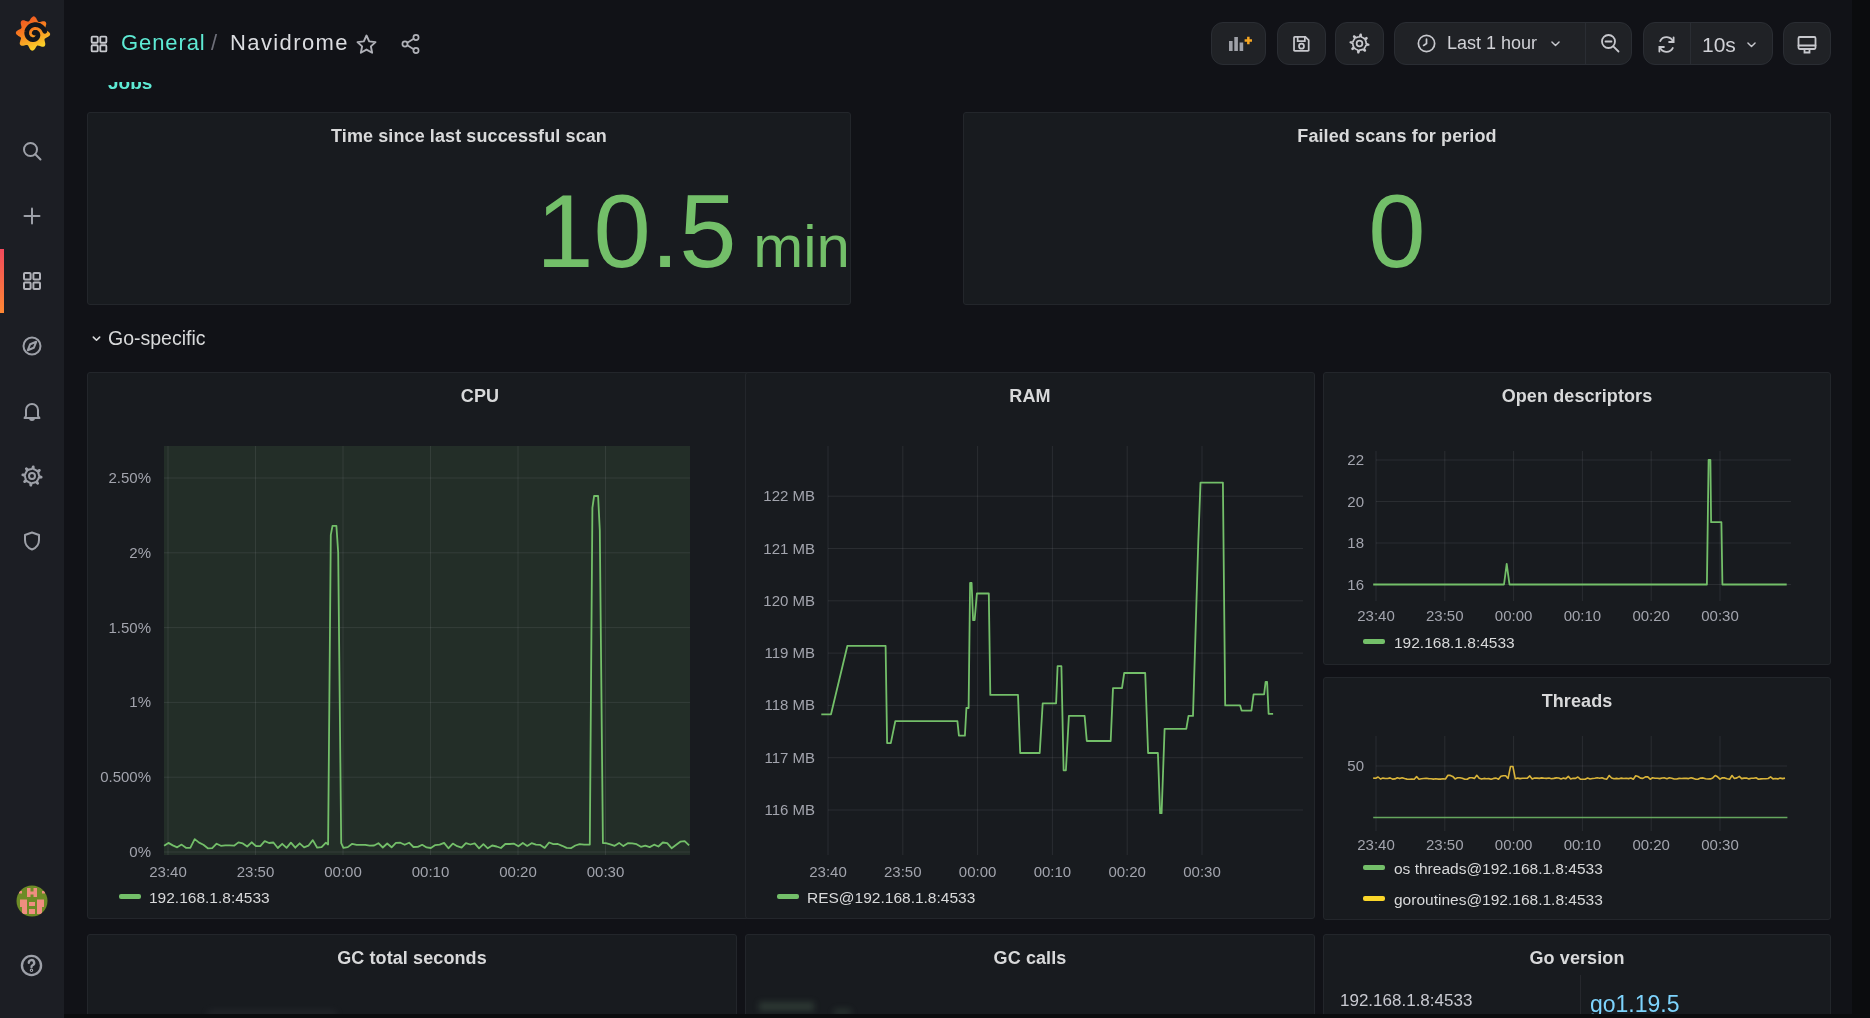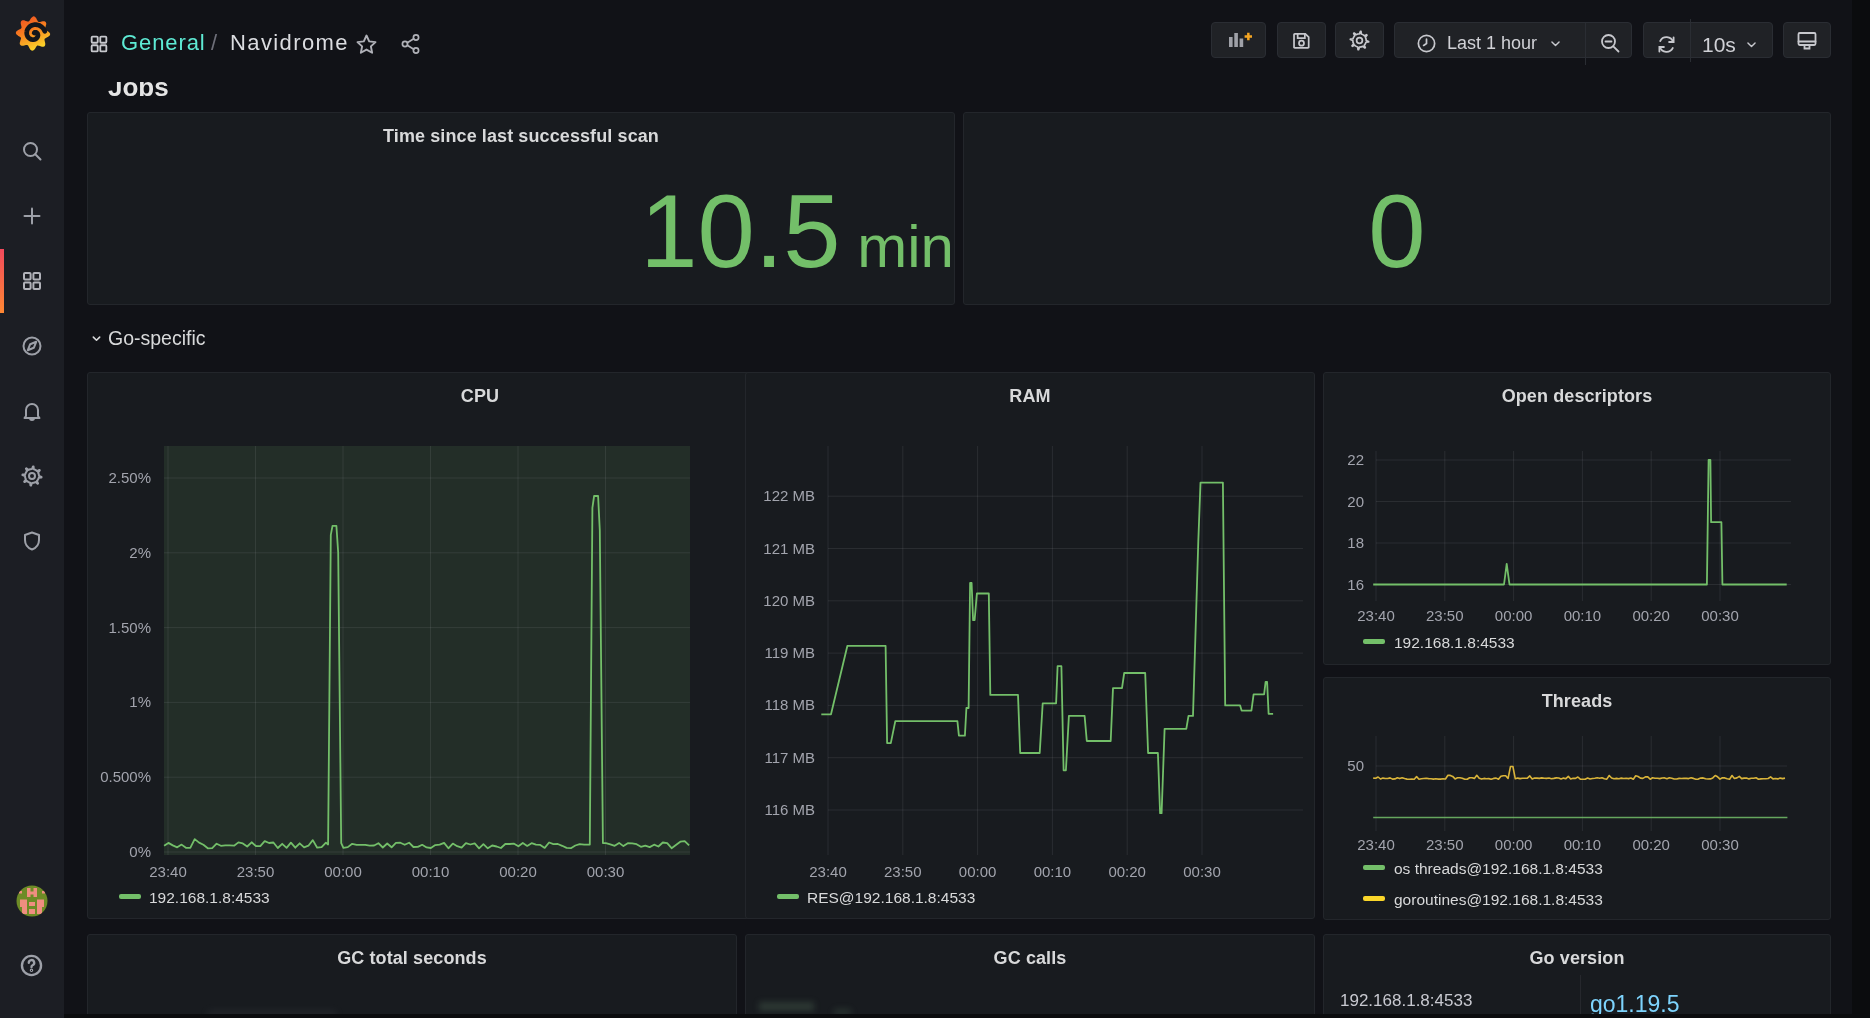--- a/index.html
+++ b/index.html
@@ -1,19 +1,19 @@
 <!DOCTYPE html>
 <html><head><meta charset="utf-8"><style>
 *{margin:0;padding:0;box-sizing:border-box}
 html,body{width:1870px;height:1018px;overflow:hidden;background:#111217;
 font-family:"Liberation Sans",sans-serif;}
 .abs{position:absolute}
 .panel{position:absolute;background:#181b1f;border:1px solid #23262b;border-radius:3px}
 .ptitle{position:absolute;left:0;right:0;top:13px;text-align:center;font-size:18px;font-weight:700;color:#d8d9da;letter-spacing:0.1px}
-.btn{position:absolute;top:22px;height:36px;background:#202226;border:1px solid #2a2d33;border-radius:4px;display:flex;align-items:center;justify-content:center;color:#c9cad2}
+.btn{position:absolute;top:22px;height:43px;background:#202226;border:1px solid #2a2d33;border-radius:12px;display:flex;align-items:center;justify-content:center;color:#c9cad2}
 </style></head><body>
 <div class="abs" style="left:88px;top:33px">
     <svg width="22" height="22" viewBox="0 0 24 24" fill="none" stroke="#c7c8cd" stroke-width="2.0" stroke-linecap="round" style="display:block">
       <rect x="4" y="4" width="6.6" height="6.6" rx="1"></rect>
       <rect x="13.4" y="4" width="6.6" height="6.6" rx="1"></rect>
       <rect x="4" y="13.4" width="6.6" height="6.6" rx="1"></rect>
       <rect x="13.4" y="13.4" width="6.6" height="6.6" rx="1"></rect>
     </svg>
   </div>
 <div class="abs" style="left:121px;top:30px;font-size:22px;letter-spacing:0.9px;color:#5eead4">General</div>
@@ -92,35 +92,36 @@
     </div>
   </div>
 <div class="btn" style="left:1783px;width:48px">
     <svg width="24" height="24" viewBox="0 0 24 24" fill="none" stroke="#c7c8cd" stroke-width="1.8" stroke-linecap="round" style="display:block">
       <rect x="3.5" y="5" width="17" height="12" rx="1.2"></rect>
       <line x1="3.5" y1="13.5" x2="20.5" y2="13.5"></line>
       <path d="M9.5 20.5 h5 v-3.5 h-5 Z"></path>
     </svg>
   </div>
 <div class="abs" style="left:64px;top:82px;width:1788px;height:936px;overflow:hidden">
-    <div class="abs" style="left:44px;top:-10px;font-size:26px;font-weight:700;color:#e5e5e5">Jobs</div>
+    <div class="abs" style="left:44px;top:-10px;font-size:19px;font-weight:700;color:#5eead4">Jobs</div>
   </div>
 <div class="abs" style="left:88px;top:327px;color:#d8d9da">
     <span style="position:absolute;top:3px;left:0">
       <svg width="17" height="17" viewBox="0 0 24 24" fill="none" stroke="#d8d9da" stroke-width="2.2" stroke-linecap="round" style="display:block">
         <path d="M7.5 10 L12 14.5 L16.5 10" stroke-linejoin="round"></path>
       </svg>
     </span>
     <span style="position:absolute;left:20px;top:0;font-size:19.5px;font-weight:400;white-space:nowrap">Go-specific</span>
   </div>
-<div class="panel" style="left:87px;top:112px;width:868px;height:193px">
+<div class="panel" style="left:87px;top:112px;width:764px;height:193px">
     <div class="ptitle">Time since last successful scan</div>
     <div style="position:absolute;left:0;right:0;top:67px;text-align:right;color:#73bf69;line-height:1"><span style="font-size:103px;font-weight:500">10.5</span><span style="font-size:60px;font-weight:500"> min</span></div>
   </div>
 <div class="panel" style="left:963px;top:112px;width:868px;height:193px">
+    <div class="ptitle">Failed scans for period</div>
     <div style="position:absolute;left:0;right:0;top:67px;text-align:center;color:#73bf69;line-height:1"><span style="font-size:103px;font-weight:500">0</span></div>
   </div>
 <div class="panel" style="left:87px;top:372px;width:786px;height:547px">
     <div class="ptitle">CPU</div>
     <svg width="650" height="547" style="position:absolute;left:0;top:0">
       <rect x="76" y="73" width="526" height="409" fill="rgba(115,191,105,0.12)"></rect>
       <line x1="76" y1="479.0" x2="602" y2="479.0" stroke="rgba(204,204,220,0.10)" stroke-width="1"></line>
       <text x="63" y="484.0" text-anchor="end" font-size="15" fill="#a2a4ad">0%</text>
       <line x1="76" y1="404.2" x2="602" y2="404.2" stroke="rgba(204,204,220,0.10)" stroke-width="1"></line>
       <text x="63" y="409.2" text-anchor="end" font-size="15" fill="#a2a4ad">0.500%</text>

